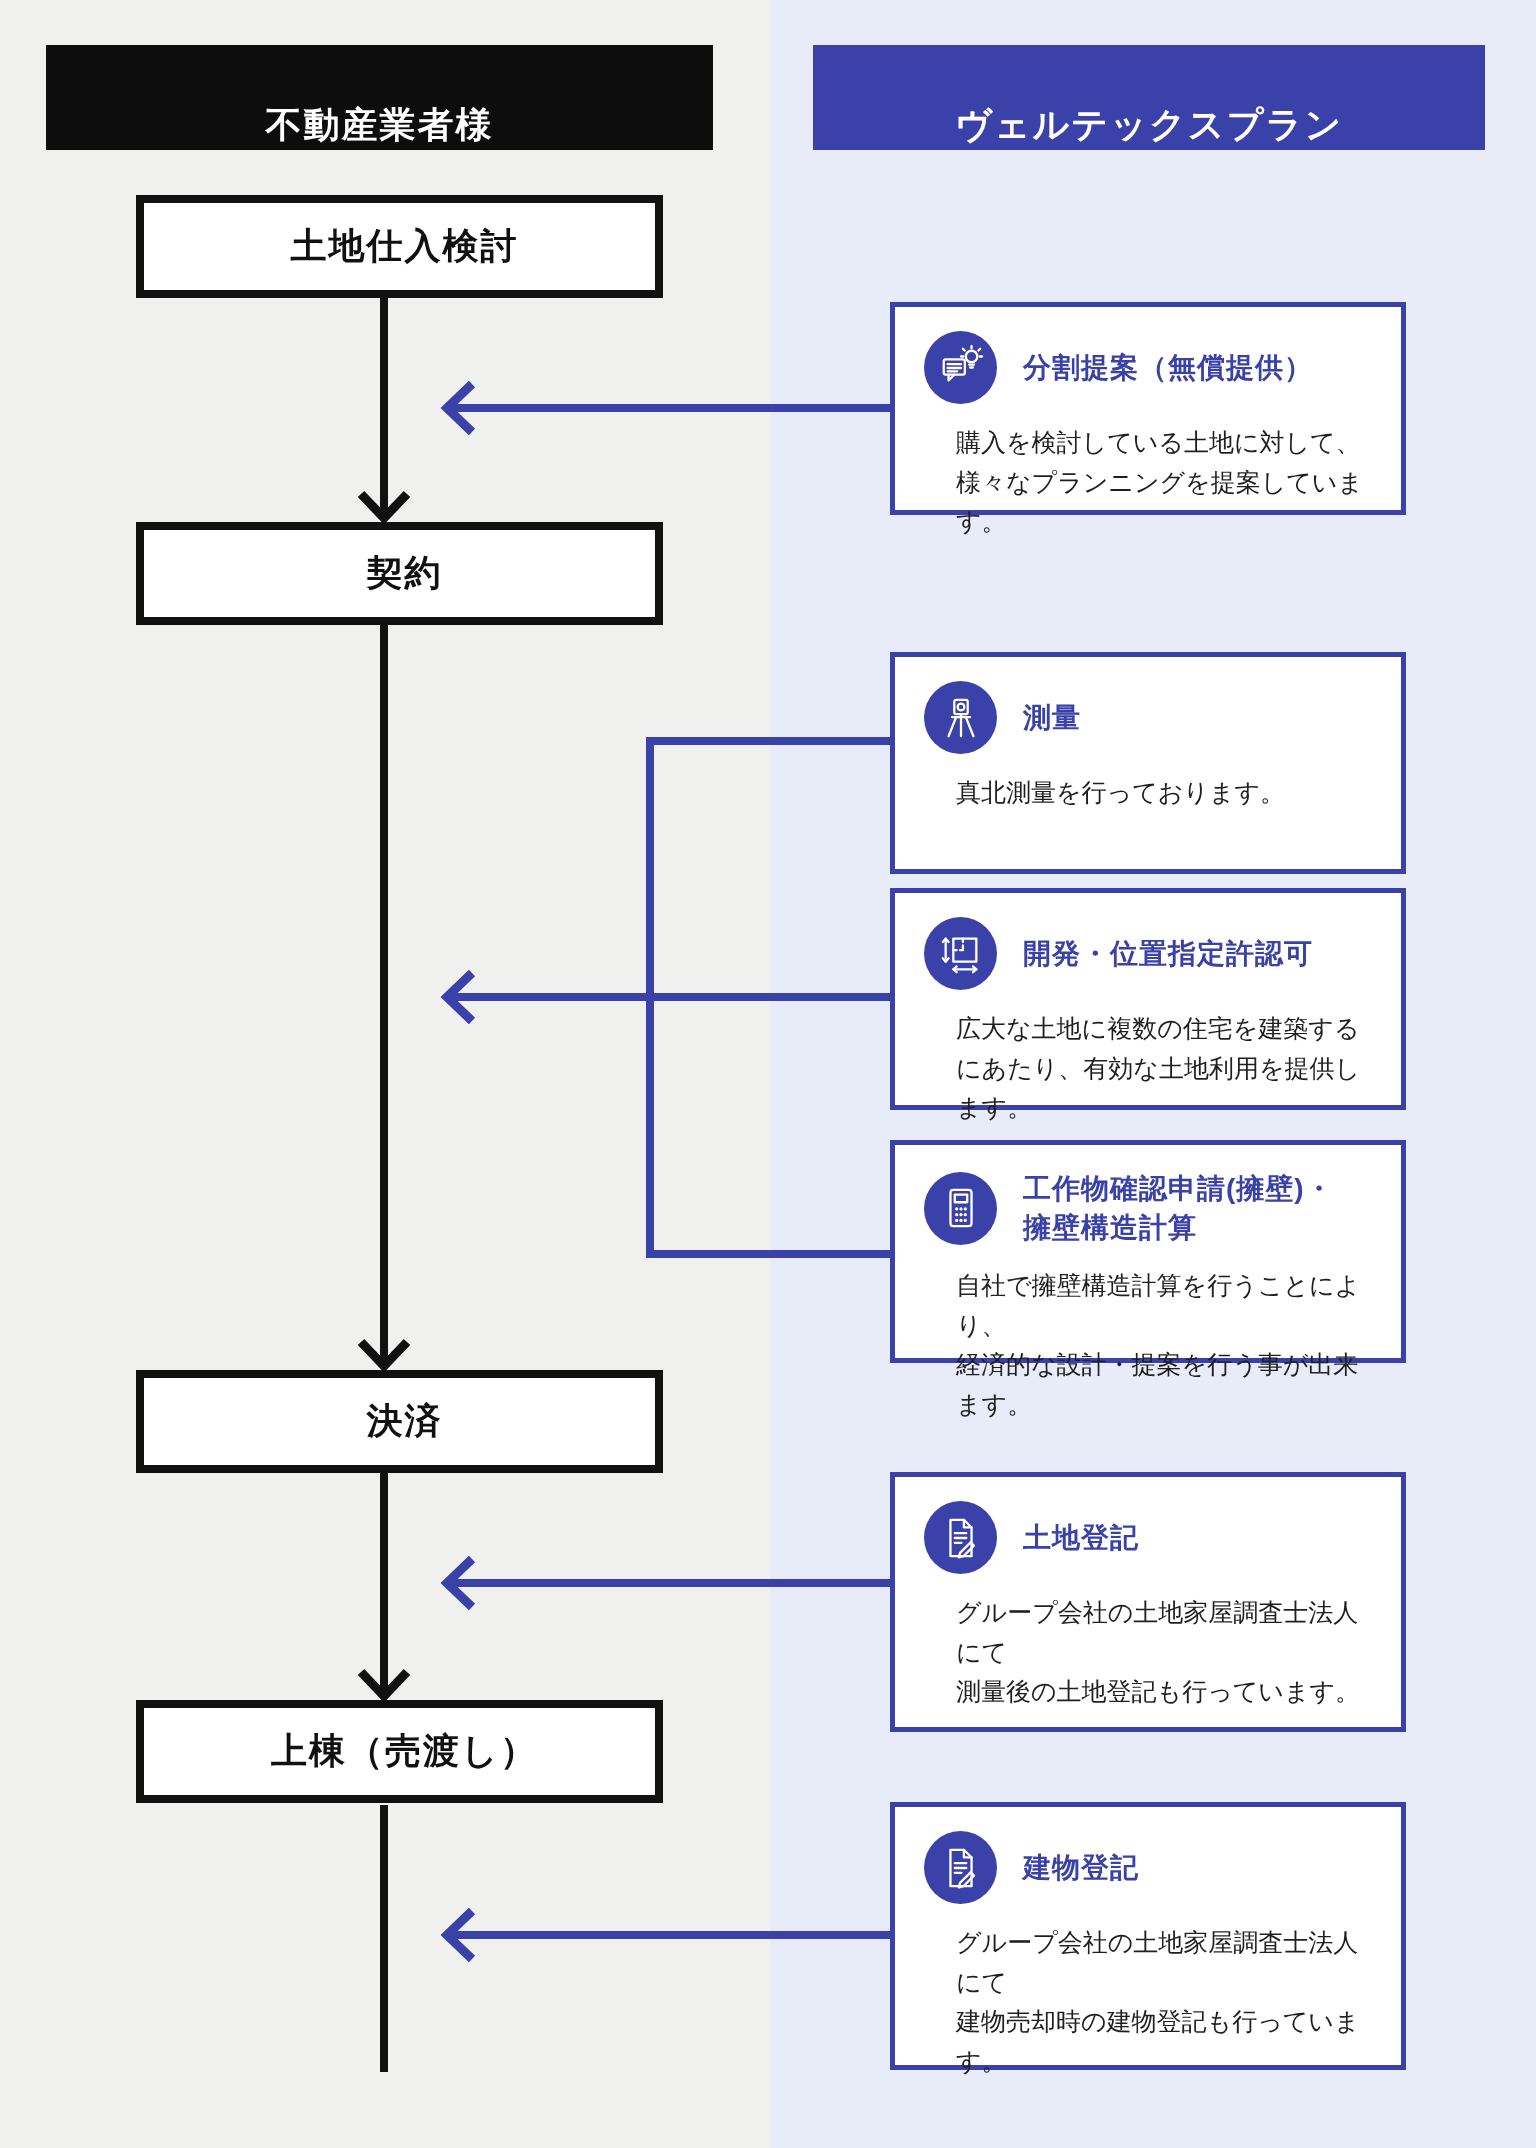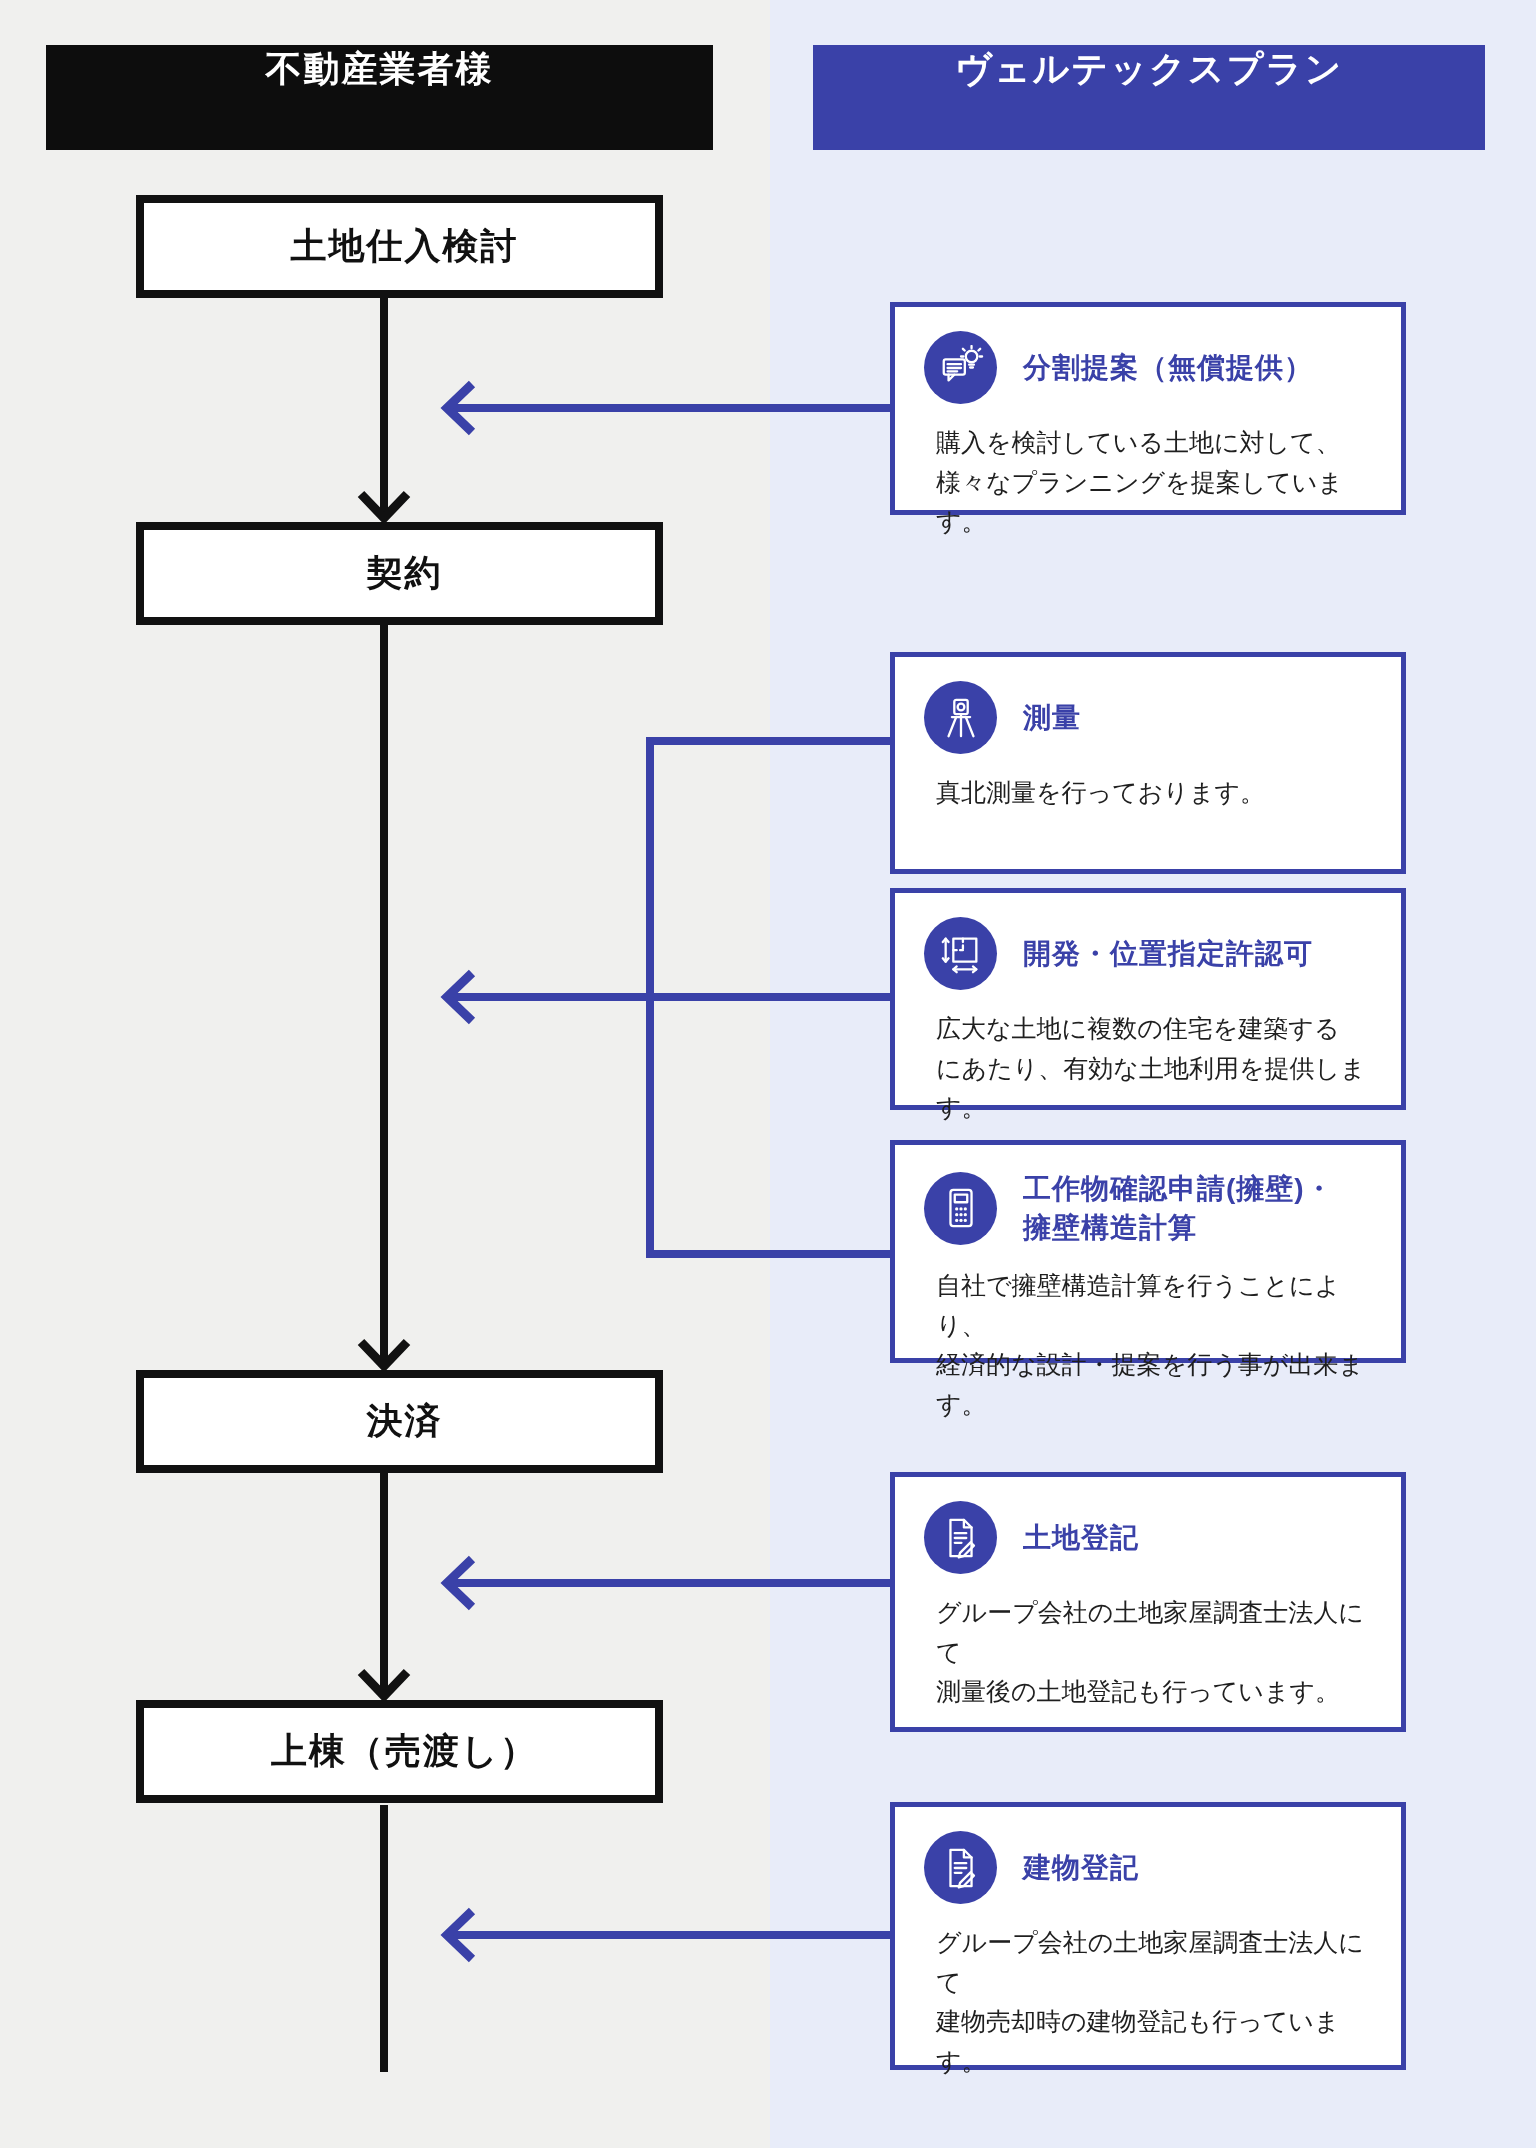--- a/index.html
+++ b/index.html
@@ -14,21 +14,21 @@
   .canvas{
     position:relative;width:1536px;height:2148px;overflow:hidden;
     font-family:"Liberation Sans","DejaVu Sans",sans-serif;
   }
   .bg-left{position:absolute;left:0;top:0;width:770px;height:2148px;background:var(--bg-left);}
   .bg-right{position:absolute;left:770px;top:0;width:766px;height:2148px;background:var(--bg-right);}
 
   
   .col-header{
     position:absolute;top:45px;height:105px;
-    display:flex;align-items:flex-start;justify-content:center;
+    display:flex;align-items:flex-end;justify-content:center;
     color:#fff;font-size:36px;font-weight:700;letter-spacing:2px;
   }
   .col-header.realtor{left:46px;width:667px;background:#0d0d0d;}
   .col-header.vertex{left:813px;width:672px;background:var(--accent);}
 
   
   .flow-box{
     position:absolute;left:136px;width:527px;height:103px;
     background:#fff;border:8px solid var(--ink);
     display:flex;align-items:center;justify-content:center;
@@ -57,21 +57,21 @@
   .card-head{display:flex;align-items:center;gap:26px;margin:24px 24px 0 29px;}
   .icon-circle{
     flex:0 0 73px;width:73px;height:73px;border-radius:50%;
     background:var(--accent);display:flex;align-items:center;justify-content:center;
   }
   .icon-circle svg{width:46px;height:46px;display:block;}
   .card-title{color:var(--accent);font-size:28px;font-weight:700;line-height:1.4;letter-spacing:1px;}
   .card-title span{display:block;}
   .card-title span:empty{display:none;}
   .card-body{margin:19px 24px 0 41px;font-size:25px;line-height:1.58;color:var(--body-ink);}
-  .card-body span{display:block;}
+  .card-body span{display:block;margin-left:20px;}
 </style>
 </head>
 <body>
 
 <div class="canvas">
 
   <div class="bg-left"></div>
   <div class="bg-right"></div>
 
   <svg class="connectors" width="1536" height="2148" viewBox="0 0 1536 2148">

